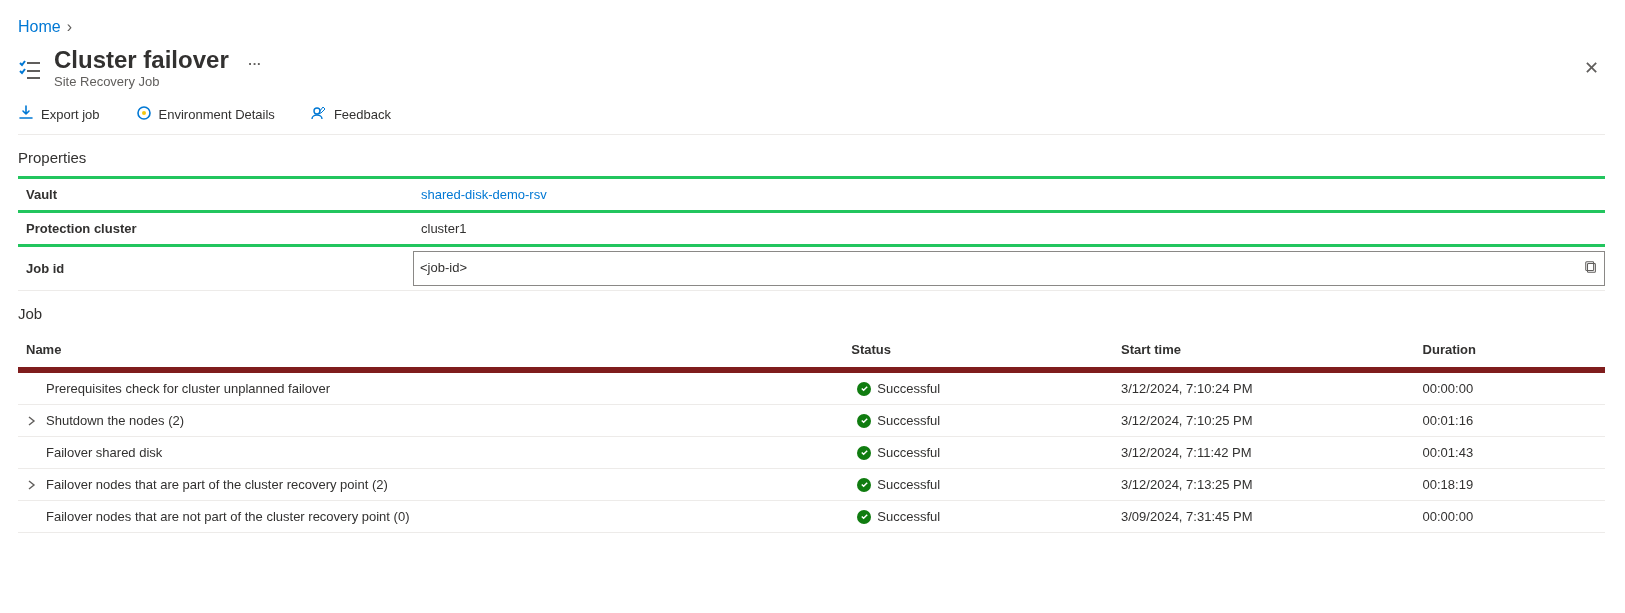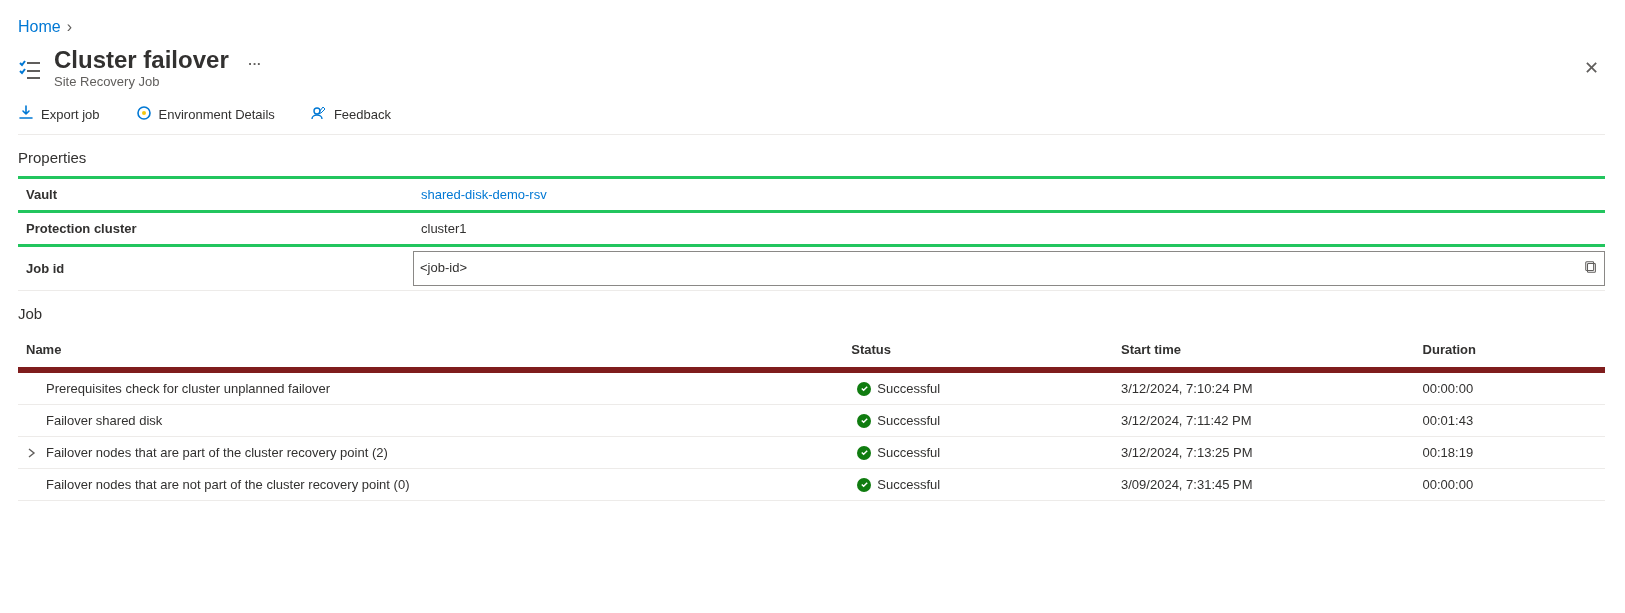--- a/index.html
+++ b/index.html
@@ -171,44 +171,68 @@
             </span>
             <span>Successful</span>
           </div>
         </td>
         <td>3/12/2024, 7:10:24 PM</td>
         <td>00:00:00</td>
       </tr>
       <tr>
         <td>
           <div class="name-cell">
-            <span class="name-noexp">Failover shared disk</span>
-          </div>
-        </td>
-        <td>
-          <div class="status-cell">
-            <span class="success-badge">
-              <svg viewBox="0 0 10 10">
-                <polyline points="2,5 4,7 8,3" fill="none" stroke="#fff" stroke-width="1.6"></polyline>
-              </svg>
-            </span>
-            <span>Successful</span>
-          </div>
-        </td>
-        <td>3/12/2024, 7:11:42 PM</td>
-        <td>00:01:43</td>
-      </tr>
-      <tr>
-        <td>
-          <div class="name-cell">
             <span class="chevron">
               <svg width="8" height="10" viewBox="0 0 8 10">
                 <path d="M1 1l5 4-5 4" fill="none" stroke="#605e5c" stroke-width="1.4"></path>
               </svg>
             </span>
+            <span class="name-inner">Shutdown the nodes (2)</span>
+          </div>
+        </td>
+        <td>
+          <div class="status-cell">
+            <span class="success-badge">
+              <svg viewBox="0 0 10 10">
+                <polyline points="2,5 4,7 8,3" fill="none" stroke="#fff" stroke-width="1.6"></polyline>
+              </svg>
+            </span>
+            <span>Successful</span>
+          </div>
+        </td>
+        <td>3/12/2024, 7:10:25 PM</td>
+        <td>00:01:16</td>
+      </tr>
+      <tr>
+        <td>
+          <div class="name-cell">
+            <span class="name-noexp">Failover shared disk</span>
+          </div>
+        </td>
+        <td>
+          <div class="status-cell">
+            <span class="success-badge">
+              <svg viewBox="0 0 10 10">
+                <polyline points="2,5 4,7 8,3" fill="none" stroke="#fff" stroke-width="1.6"></polyline>
+              </svg>
+            </span>
+            <span>Successful</span>
+          </div>
+        </td>
+        <td>3/12/2024, 7:11:42 PM</td>
+        <td>00:01:43</td>
+      </tr>
+      <tr>
+        <td>
+          <div class="name-cell">
+            <span class="chevron">
+              <svg width="8" height="10" viewBox="0 0 8 10">
+                <path d="M1 1l5 4-5 4" fill="none" stroke="#605e5c" stroke-width="1.4"></path>
+              </svg>
+            </span>
             <span class="name-inner">Failover nodes that are part of the cluster recovery point (2)</span>
           </div>
         </td>
         <td>
           <div class="status-cell">
             <span class="success-badge">
               <svg viewBox="0 0 10 10">
                 <polyline points="2,5 4,7 8,3" fill="none" stroke="#fff" stroke-width="1.6"></polyline>
               </svg>
             </span>

